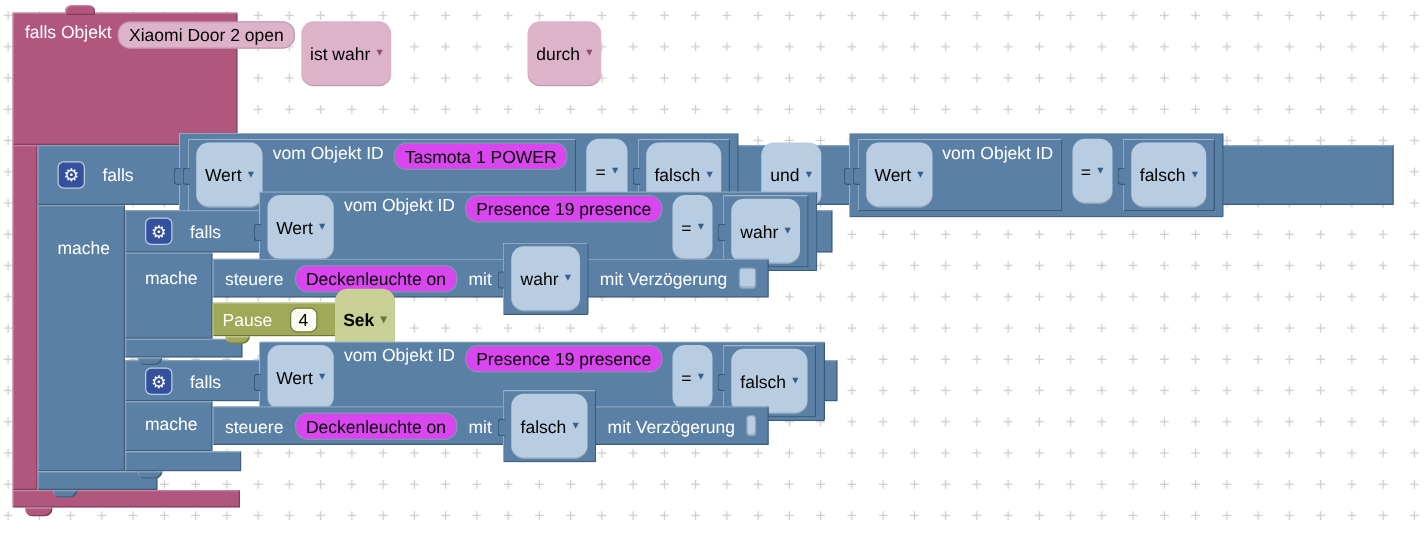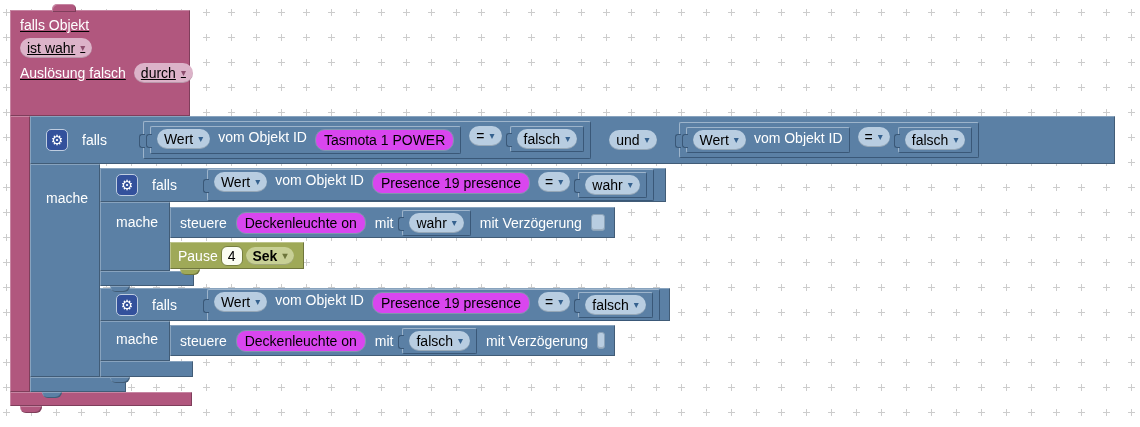--- a/index.html
+++ b/index.html
@@ -17,21 +17,21 @@
   
   .hrow{display:flex;align-items:center;}
   
   .vblock{position:relative;display:inline-flex;align-items:flex-start;background:#5b80a5;
           border:1px solid;border-color:#9db4cb #3a5878 #3a5878 #9db4cb;border-radius:2px;}
   .vblock::before{content:"";position:absolute;left:-5px;top:50%;margin-top:-6px;width:5px;height:12px;
           background:#5b80a5;border:1px solid #3a5878;border-right:none;border-radius:3px 0 0 3px;}
   .c2{padding:4px 6px;gap:8px;}
   .c1{padding:2px 6px;gap:8px;}
   
-  .dd{display:inline-flex;align-items:center;gap:5px;height:20px;padding:0 7px;border-radius:10px;
+  .dd{display:inline-flex;align-items:center;gap:5px;height:20px;padding:16px 7px;border-radius:10px;
       background:#b8cde1;color:#000;white-space:nowrap;box-shadow:inset 0 -1px 0 rgba(0,0,0,.18);}
   .arr{color:#35618e;font-size:10px;line-height:1;}
   .tf{display:inline-flex;align-items:center;height:20px;padding:0 8px;border-radius:10px;
       background:#d946ef;border:1px solid #7f97ad;color:#000;white-space:nowrap;}
   .dd-p{background:#dcb3c9;box-shadow:inset 0 -1px 0 rgba(0,0,0,.15);}
   .dd-p .arr{color:#8d4e6e;}
   .tf-p{background:#dcb3c9;border:1px solid #c492ab;}
   .dd-o{background:#c8d096;box-shadow:inset 0 -1px 0 rgba(0,0,0,.2);}
   .dd-o .arr{color:#6d763a;}
   .tf-o{background:#fbfdf3;border:1px solid #767f3e;border-radius:6px;padding:0 6px;height:18px;}
@@ -49,28 +49,29 @@
     <defs>
       <pattern id="plusgrid" width="25" height="25" x="3" y="9" patternUnits="userSpaceOnUse">
         <path d="M0 3.5 H7 M3.5 0 V7" stroke="#cccccc" stroke-width="1" fill="none"></path>
       </pattern>
     </defs>
     <rect width="1140" height="427" fill="url(#plusgrid)"></rect>
   </svg>
 
   <div class="blk purple toptab" style="left:52px;top:4px;width:24px;height:8px;"></div>
   <div class="blk purple" style="left:10px;top:10px;width:180px;height:106px;z-index:2;">
-    <div style="display:flex;flex-direction:column;gap:5px;padding:7px 10px;text-decoration:underline;">
+    <div style="display:flex;gap:5px;padding:7px 10px;">
       <span class="lbl">falls Objekt</span>
+      <span class="tf tf-p" style="align-self:flex-start;">Xiaomi Door 2 open</span>
       <span class="dd dd-p" style="align-self:flex-start;">
         <span>ist wahr</span>
         <span class="arr">▾</span>
       </span>
       <span class="hrow" style="gap:8px;">
-        <span class="lbl">Auslösung falsch</span>
+        <span class="lbl">Auslösung egal</span>
         <span class="dd dd-p">
           <span>durch</span>
           <span class="arr">▾</span>
         </span>
       </span>
     </div>
   </div>
   <div class="blk purple" style="left:10px;top:116px;width:20px;height:276px;z-index:1;"></div>
   <div class="blk purple" style="left:10px;top:392px;width:182px;height:14px;z-index:1;"></div>
   <div class="blk purple tab" style="left:20px;top:406px;width:22px;height:7px;"></div>
@@ -164,21 +165,21 @@
     <span class="vblock c1">
       <span class="dd">
         <span>wahr</span>
         <span class="arr">▾</span>
       </span>
     </span>
     <span class="lbl">mit Verzögerung</span>
     <span class="chk"></span>
   </div>
 
-  <div class="blk olive hrow" style="left:170px;top:242px;width:134px;height:27px;z-index:4;padding:0 8px;gap:3px;">
+  <div class="blk olive hrow" style="left:170px;top:242px;width:134px;height:27px;z-index:4;padding:0 8px;gap:14px;">
     <span class="lbl">Pause</span>
     <span class="tf tf-o">4</span>
     <span class="dd dd-o" style="height:18px;font-weight:bold;">
       <span>Sek</span>
       <span class="arr">▾</span>
     </span>
   </div>
   <div class="blk olive tab" style="left:180px;top:269px;width:20px;height:6px;"></div>
 
   <div class="blk blue" style="left:100px;top:271px;width:94px;height:15px;z-index:3;"></div>

